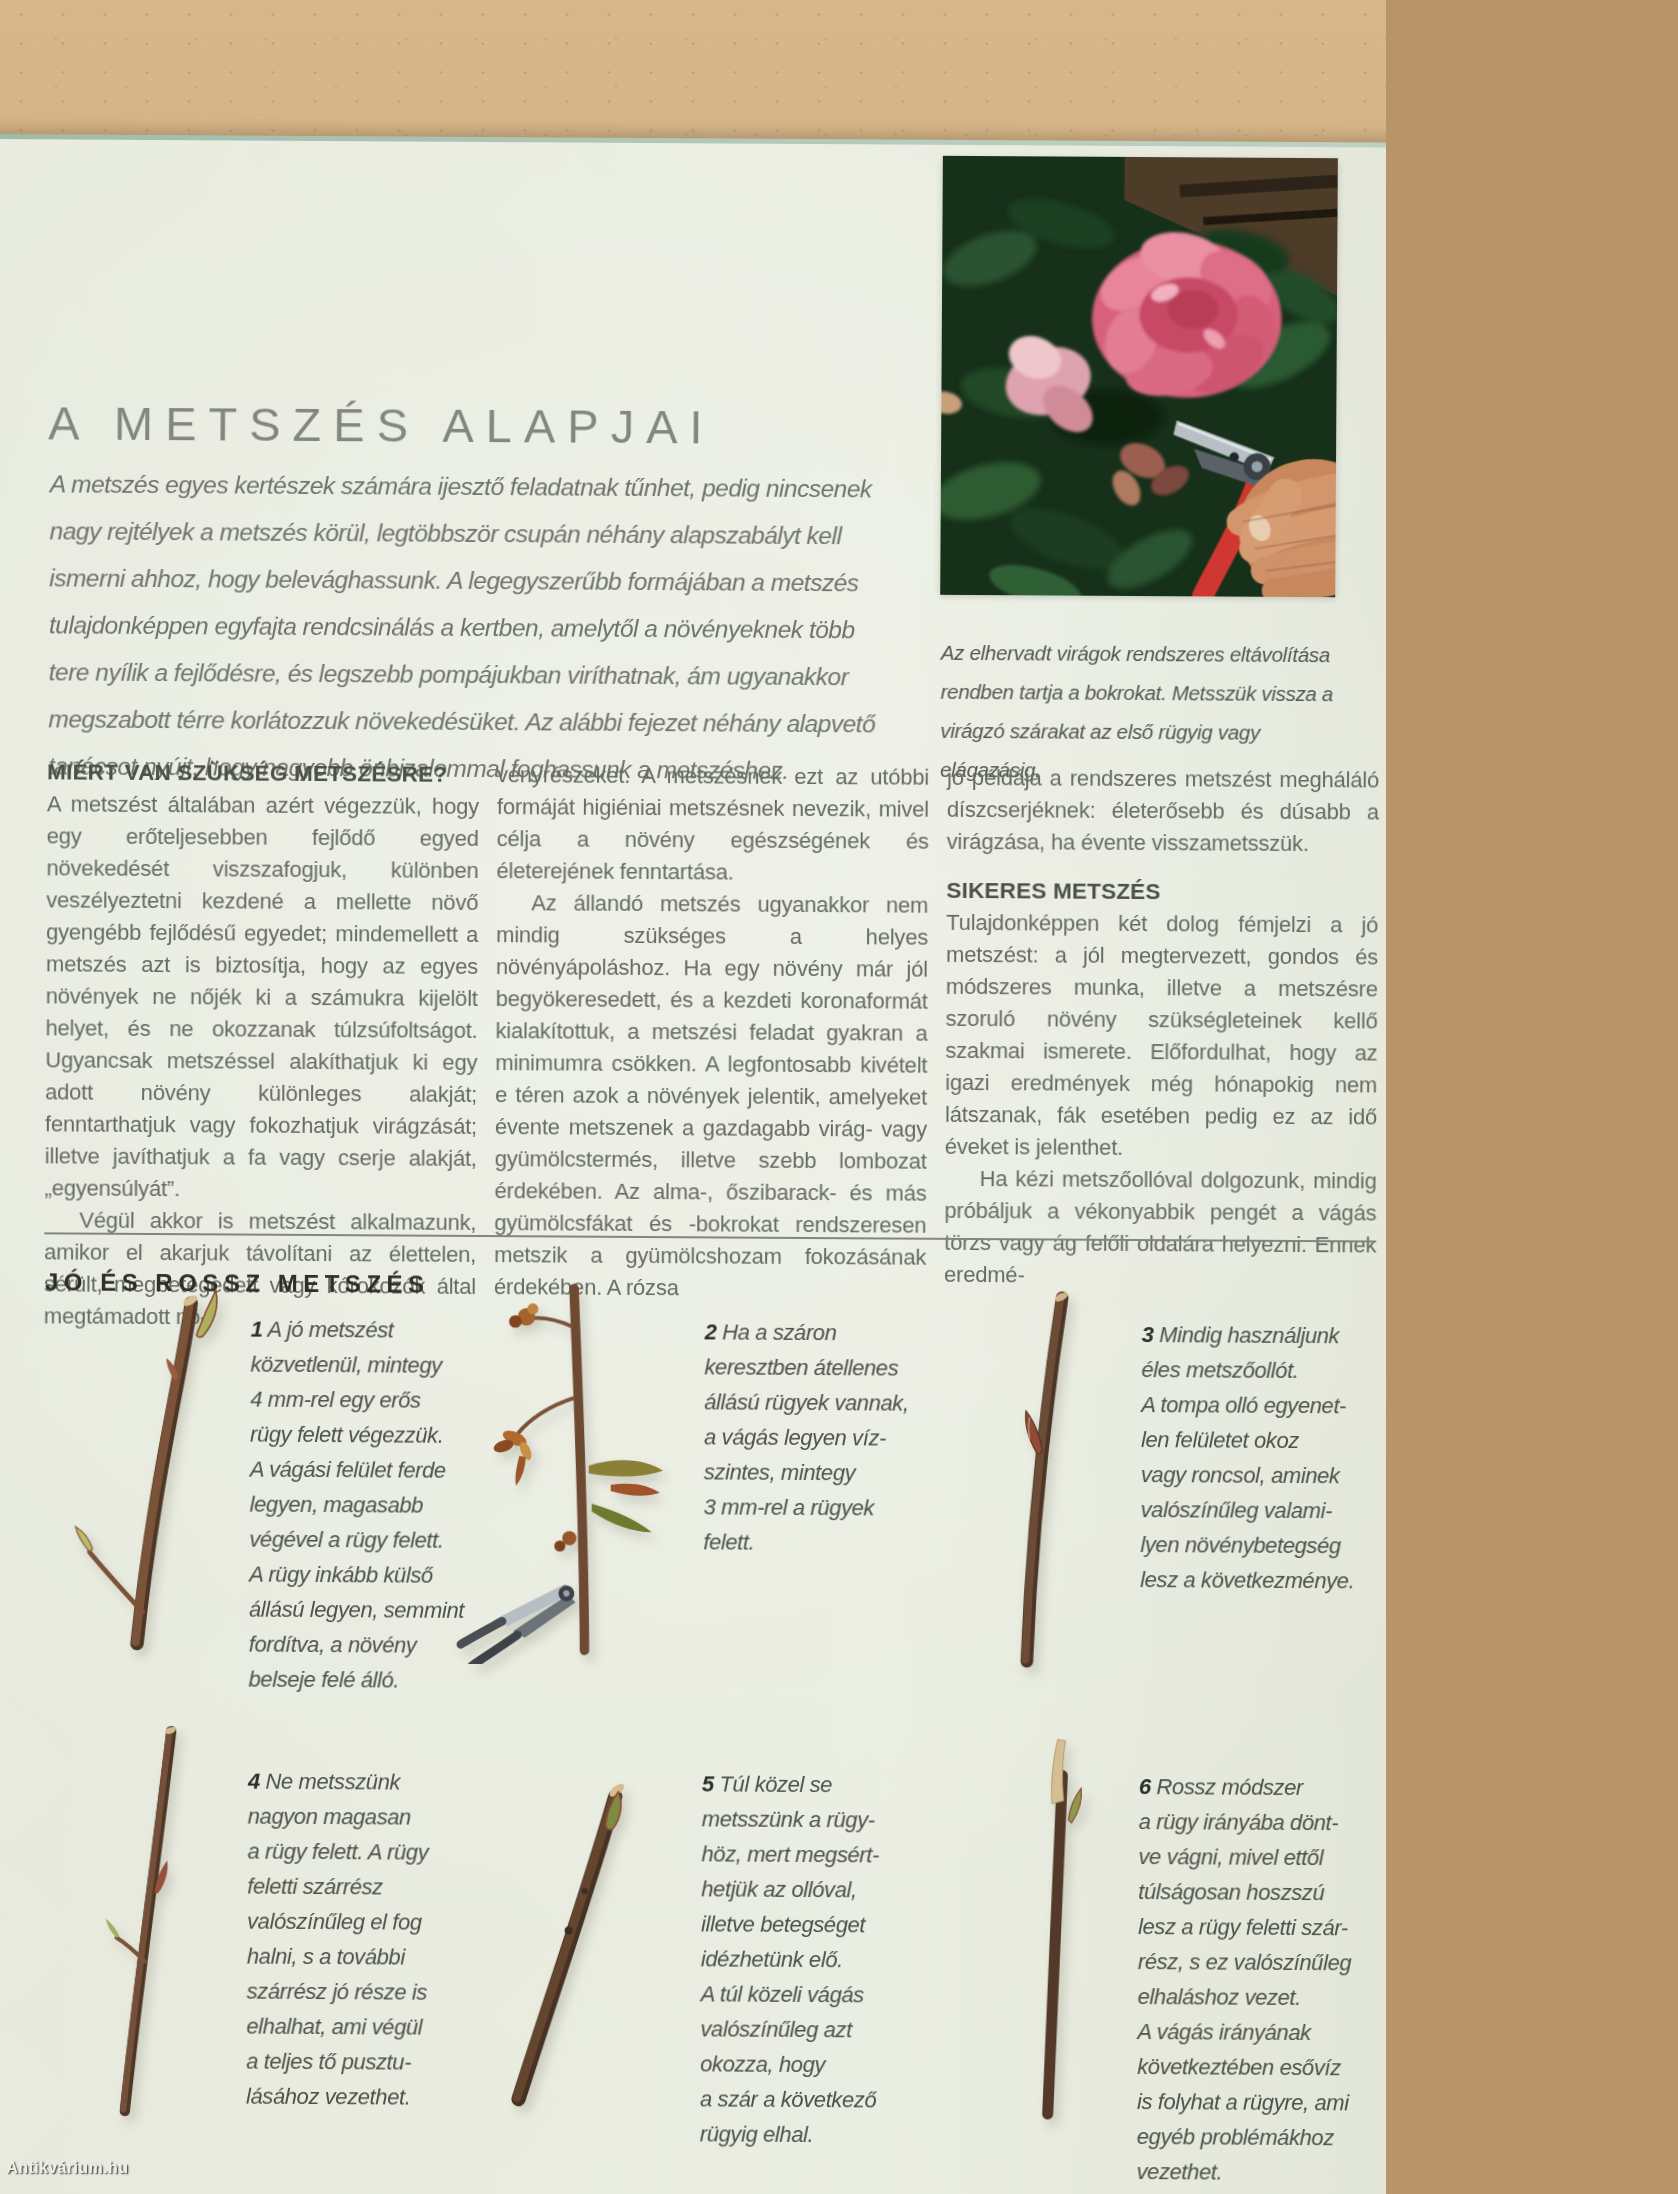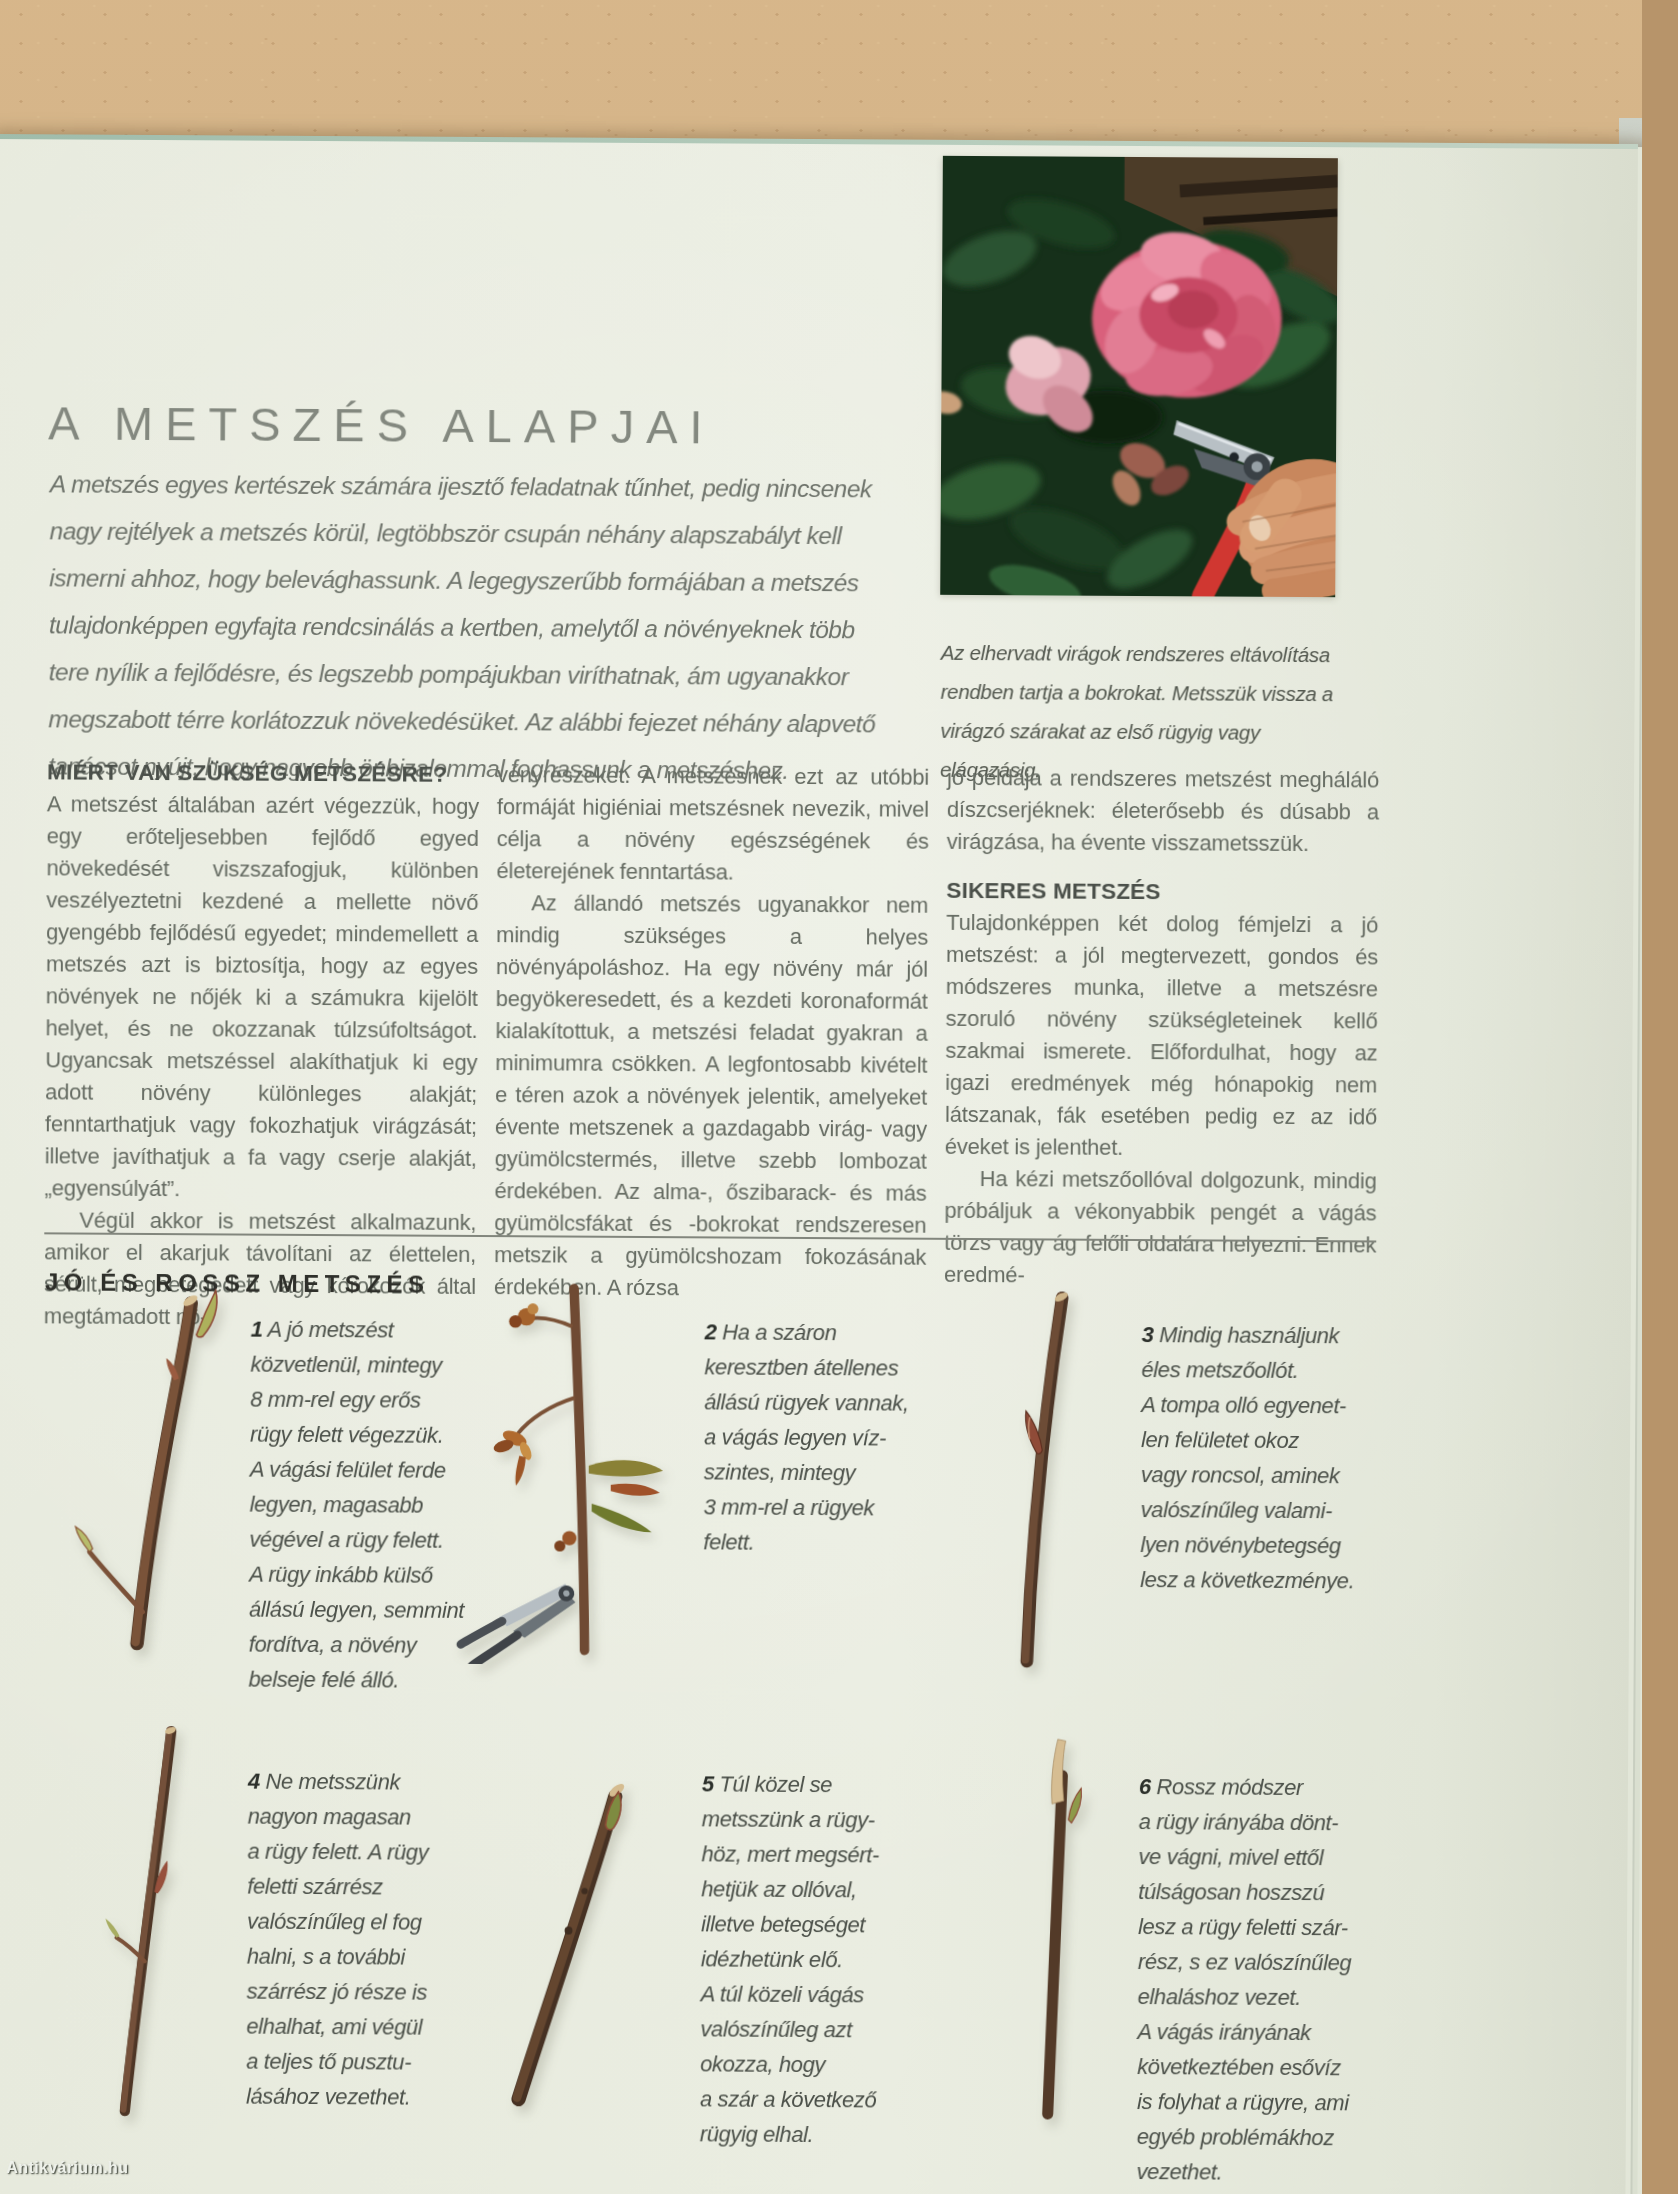--- a/index.html
+++ b/index.html
@@ -1,16 +1,16 @@
 <!DOCTYPE html>
 <html style="font-size:12.6px"><head>
 <meta charset="utf-8">
 <style>
   html,body{margin:0;padding:0;background:#b7946a;}
-  #viewport{position:relative;width:1642px;height:2194px;overflow:hidden;
+  #viewport{position:relative;width:1386px;height:2194px;overflow:hidden;
     font-family:"Liberation Sans","DejaVu Sans",sans-serif;
     background-color:#cda97b;
     background-image:
       radial-gradient(rgba(150,105,58,.26) 1.3px, transparent 2.1px),
       radial-gradient(rgba(150,105,58,.17) 1.1px, transparent 2px),
       radial-gradient(rgba(232,205,160,.45) 0.9px, transparent 1.7px),
       linear-gradient(180deg, rgba(255,236,200,.20), rgba(120,85,45,.10));
     background-size:42px 29px, 70px 48px, 56px 37px, 100% 100%;
     background-position:0 0, 21px 15px, 10.3px 24.5px, 0 0;}
   .desk-right{position:absolute;left:1619px;top:118px;width:59px;height:2076px;
@@ -179,21 +179,21 @@
         <path d="M207,30 C196,120 162,250 141,462" stroke="#4e3626" stroke-width="17" fill="none" stroke-linecap="round"></path>
         <path d="M205,28 C194,118 160,248 139,460" stroke="#7a5339" stroke-width="11" fill="none" stroke-linecap="round"></path>
         <ellipse cx="206" cy="27" rx="10" ry="5" fill="#d8c093" transform="rotate(-32 206 27)"></ellipse>
         <path d="M214,70 C222,48 230,30 238,14 C243,34 236,56 222,72 C218,74 215,73 214,70 Z" fill="#adb15c" stroke="#8d4a36" stroke-width="2"></path>
         <path d="M186,128 C180,118 176,108 176,100 C184,106 190,116 192,126 Z" fill="#9a5b40"></path>
         <path d="M148,422 C122,394 98,368 80,346" stroke="#7b5138" stroke-width="6" fill="none" stroke-linecap="round"></path>
         <path d="M80,346 C70,334 64,324 62,314 C72,320 80,330 84,342 Z" fill="#b7bc6c" stroke="#8d5a3a" stroke-width="1.5"></path>
       </svg>
       <p class="cap" style="left:266px;top:1154px;width:260px"><b>1</b> <span class="prelines">A jó metszést
 közvetlenül, mintegy
-8 mm-rel egy erős
+4 mm-rel egy erős
 rügy felett végezzük.
 A vágási felület ferde
 legyen, magasabb
 végével a rügy felett.
 A rügy inkább külső
 állású legyen, semmint
 fordítva, a növény
 belseje felé álló.</span></p>
 
       <svg class="twig" style="left:469px;top:1140px" width="241" height="387" viewBox="0 0 305 490">

